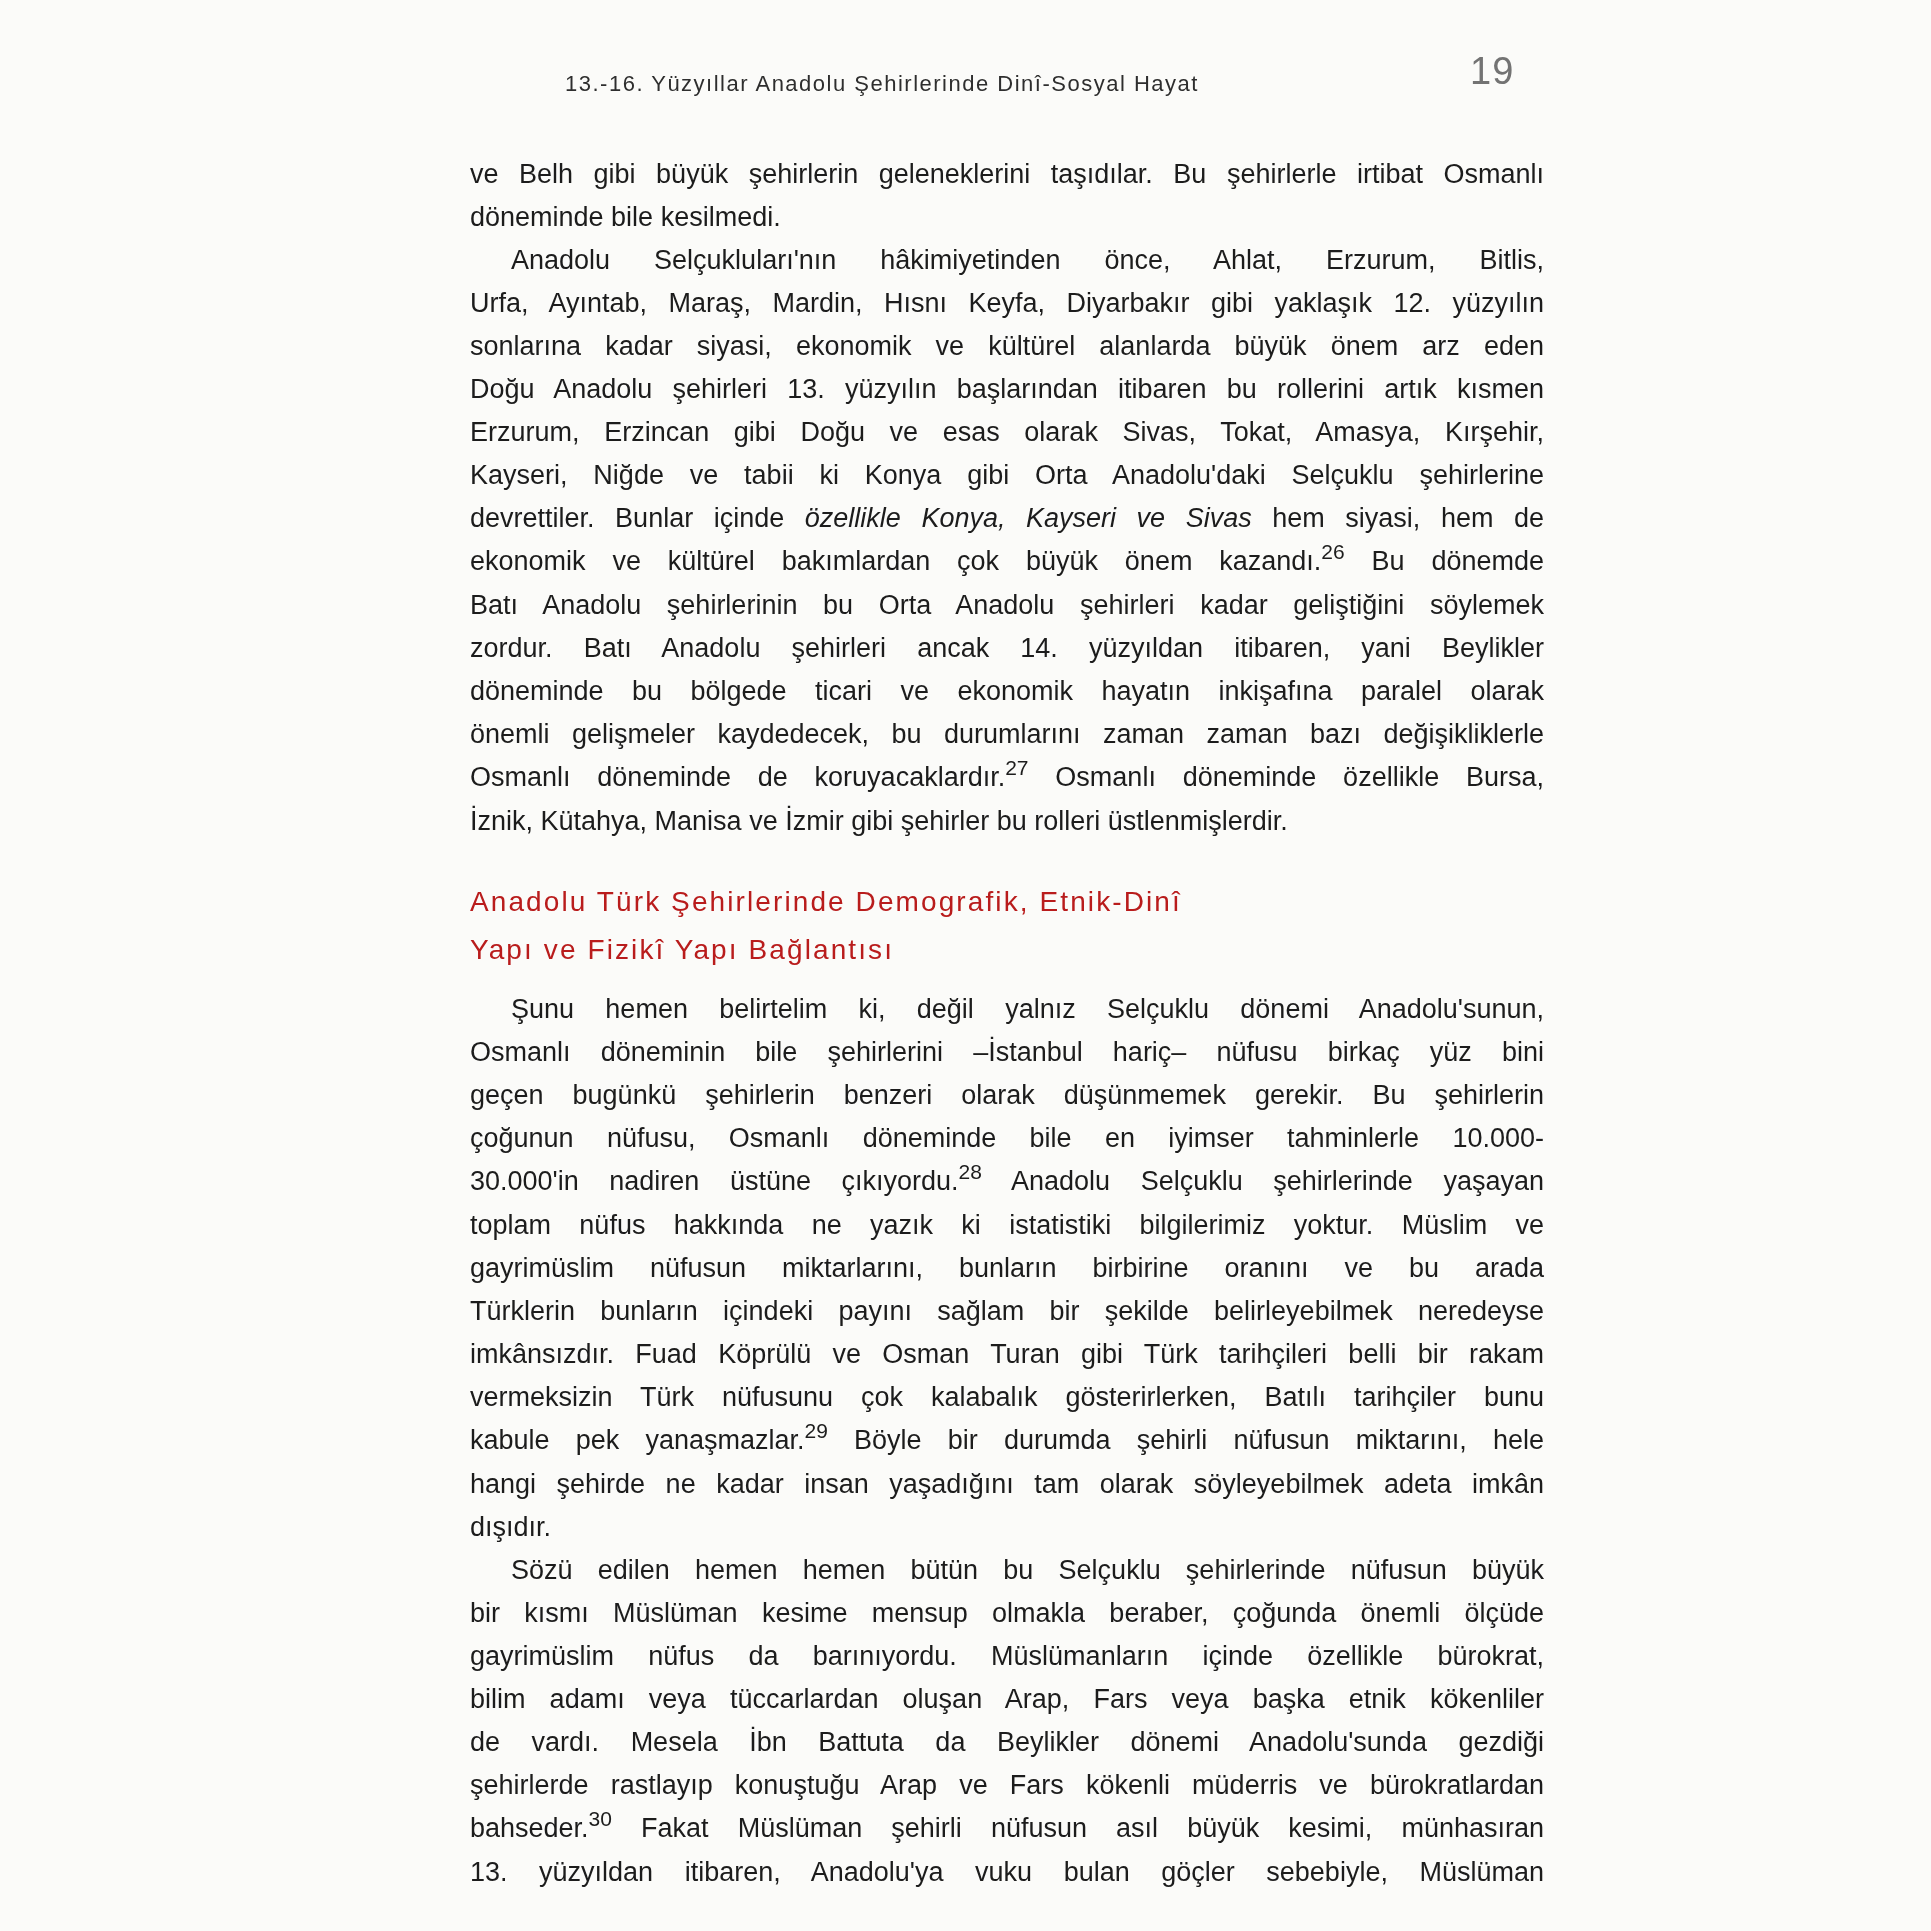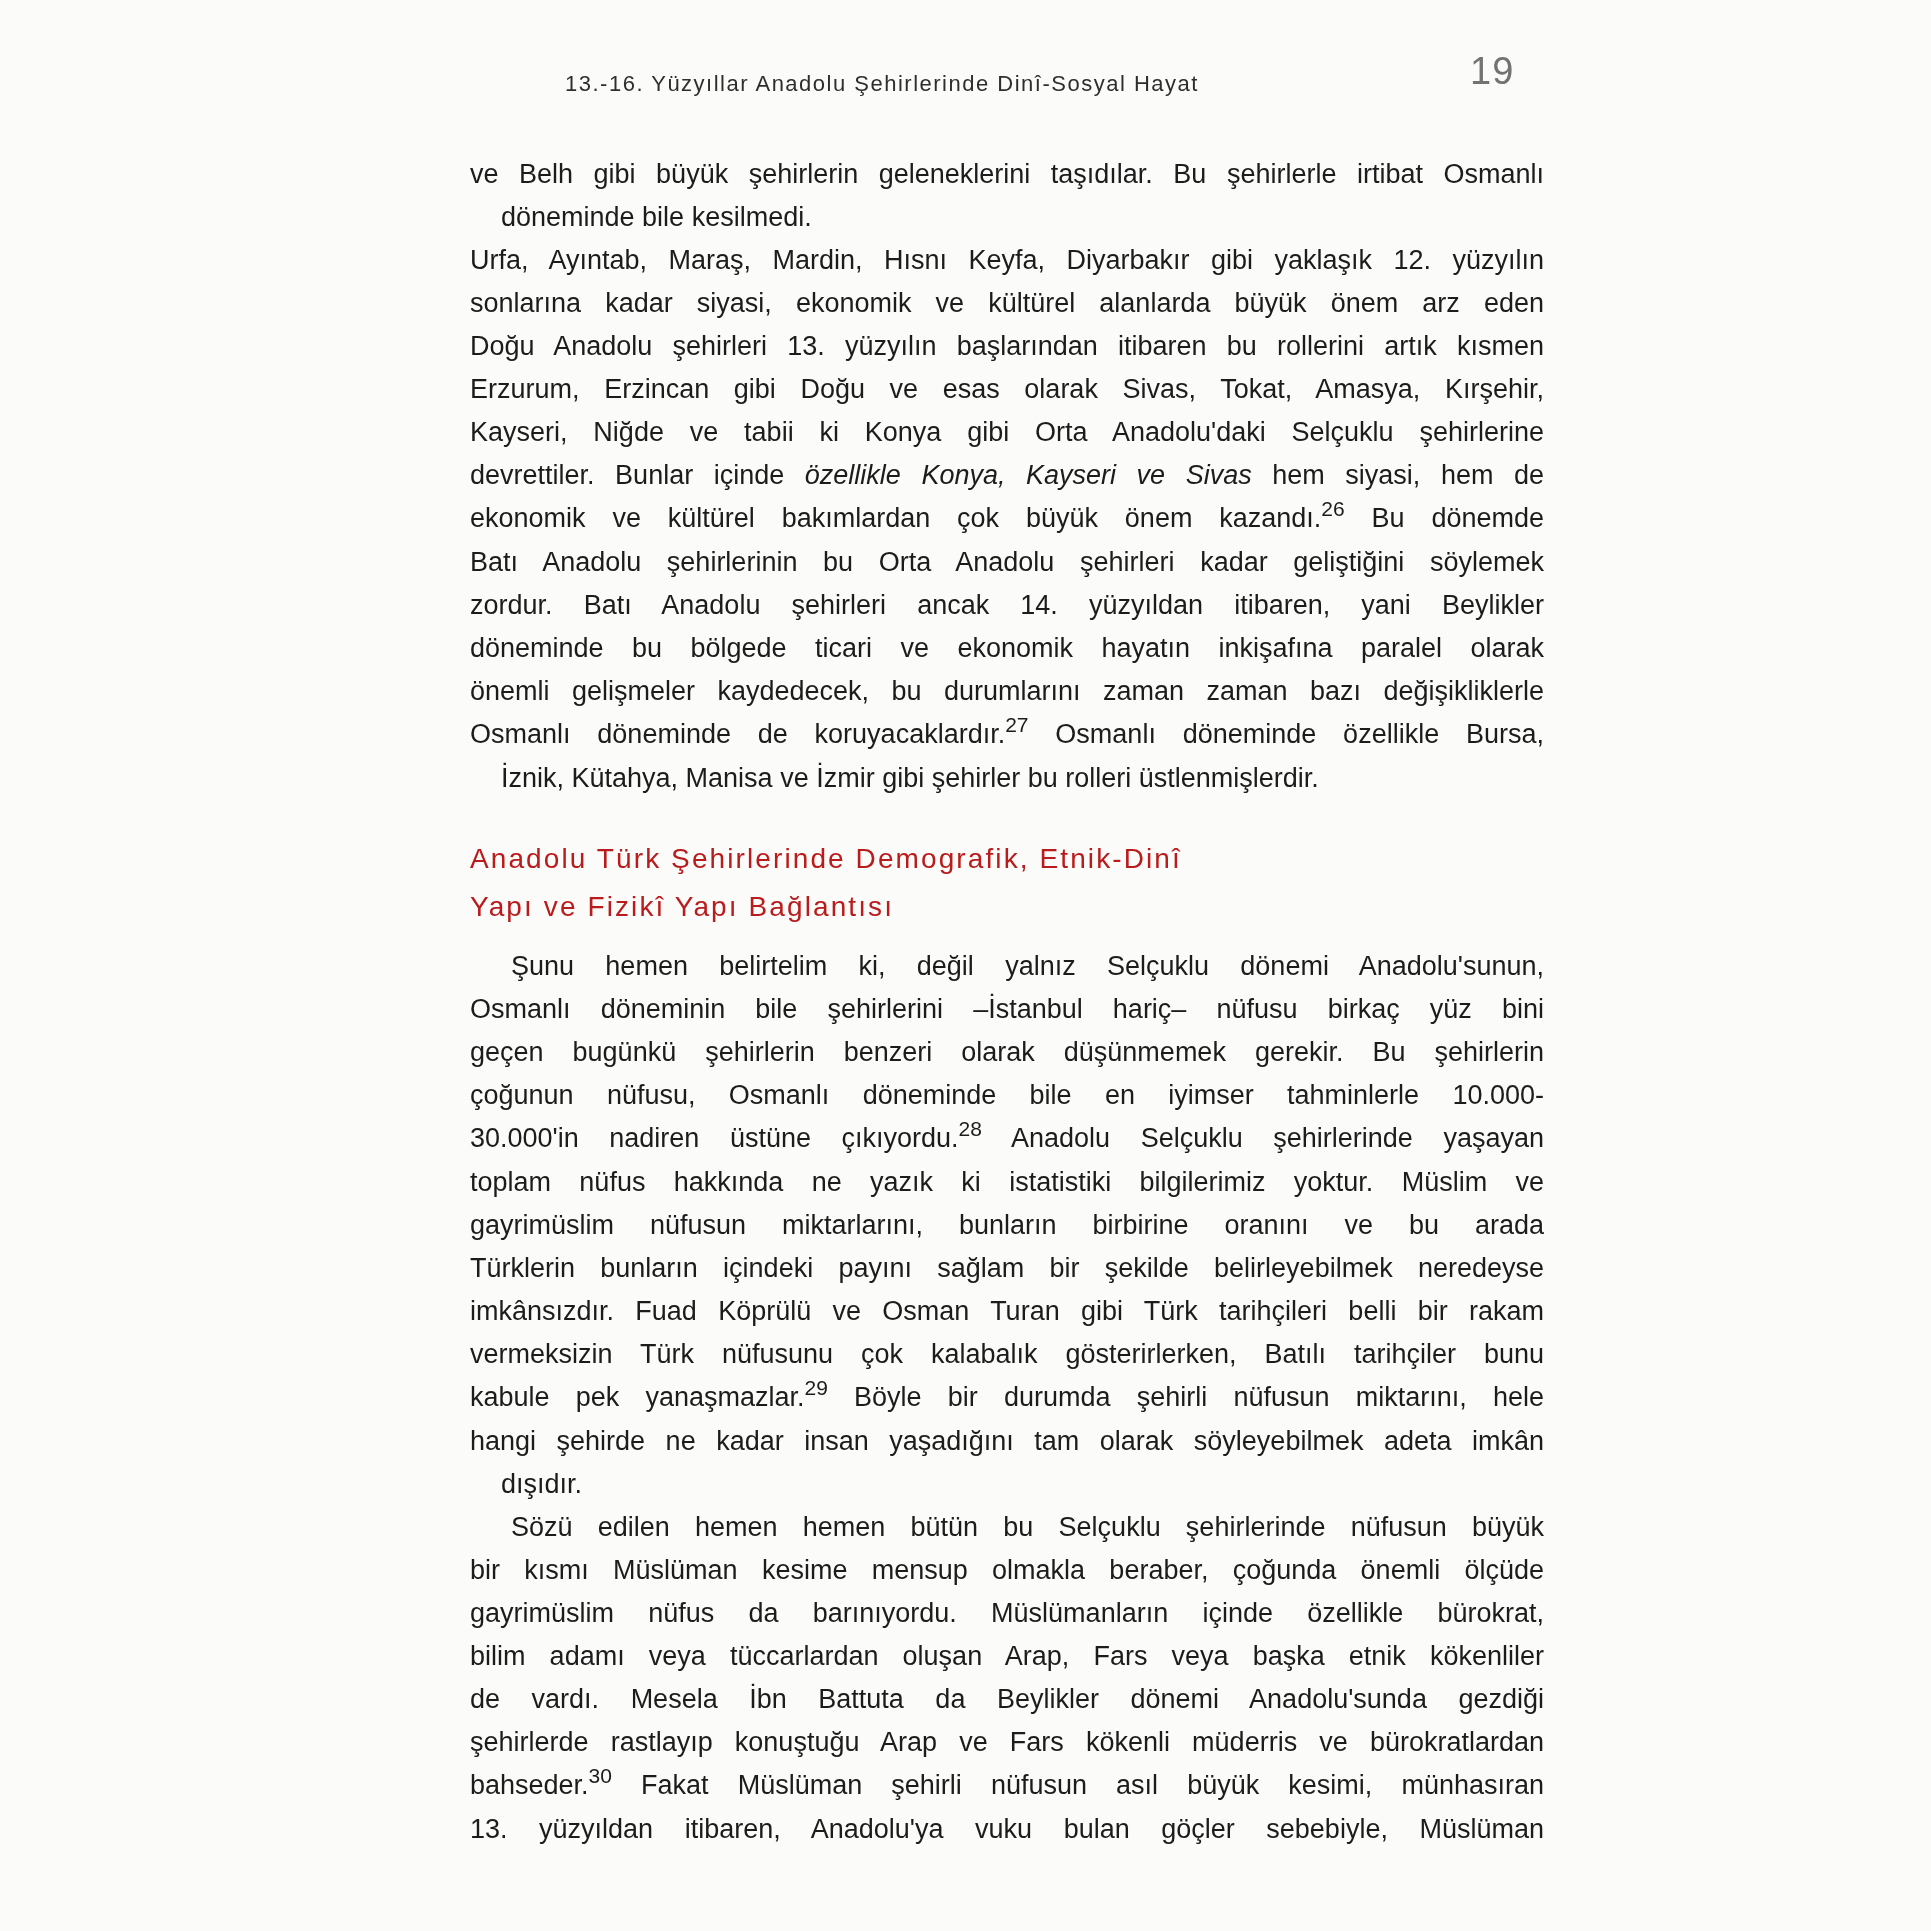--- a/index.html
+++ b/index.html
@@ -39,21 +39,21 @@
     top: 153px;
     width: 1074px;
   }
   .para { margin: 0; }
   .line {
     font-size: 27px;
     line-height: 43px;
     text-align: justify;
     text-align-last: justify;
   }
-  .line.lastline { text-align-last: left; margin-left: 31px; }
+  .line.lastline { text-align-last: left; }
   .line.indent { text-indent: 41px; }
   .sup {
     font-size: 21px;
     position: relative;
     top: -10.6px;
     letter-spacing: 0;
   }
   .italic { font-style: italic; }
   .section-heading { margin: 35px 0 13.5px 0; }
   .section-heading .hline {
@@ -72,20 +72,21 @@
   <header>
     <div class="running-title">13.-16. Yüzyıllar Anadolu Şehirlerinde Dinî-Sosyal Hayat</div>
     <div class="page-number">19</div>
   </header>
   <main class="body-text" id="body-text">
       <div class="para">
         <div class="line">ve Belh gibi büyük şehirlerin geleneklerini taşıdılar. Bu şehirlerle irtibat Osmanlı</div>
         <div class="line lastline">döneminde bile kesilmedi.</div>
       </div>
       <div class="para">
+        <div class="line indent">Anadolu Selçukluları'nın hâkimiyetinden önce, Ahlat, Erzurum, Bitlis,</div>
         <div class="line">Urfa, Ayıntab, Maraş, Mardin, Hısnı Keyfa, Diyarbakır gibi yaklaşık 12. yüzyılın</div>
         <div class="line">sonlarına kadar siyasi, ekonomik ve kültürel alanlarda büyük önem arz eden</div>
         <div class="line">Doğu Anadolu şehirleri 13. yüzyılın başlarından itibaren bu rollerini artık kısmen</div>
         <div class="line">Erzurum, Erzincan gibi Doğu ve esas olarak Sivas, Tokat, Amasya, Kırşehir,</div>
         <div class="line">Kayseri, Niğde ve tabii ki Konya gibi Orta Anadolu'daki Selçuklu şehirlerine</div>
         <div class="line"><span>devrettiler. Bunlar içinde </span><span class="italic">özellikle Konya, Kayseri ve Sivas</span><span> hem siyasi, hem de</span></div>
         <div class="line"><span>ekonomik ve kültürel bakımlardan çok büyük önem kazandı.</span><span class="sup">26</span><span> Bu dönemde</span></div>
         <div class="line">Batı Anadolu şehirlerinin bu Orta Anadolu şehirleri kadar geliştiğini söylemek</div>
         <div class="line">zordur. Batı Anadolu şehirleri ancak 14. yüzyıldan itibaren, yani Beylikler</div>
         <div class="line">döneminde bu bölgede ticari ve ekonomik hayatın inkişafına paralel olarak</div>

